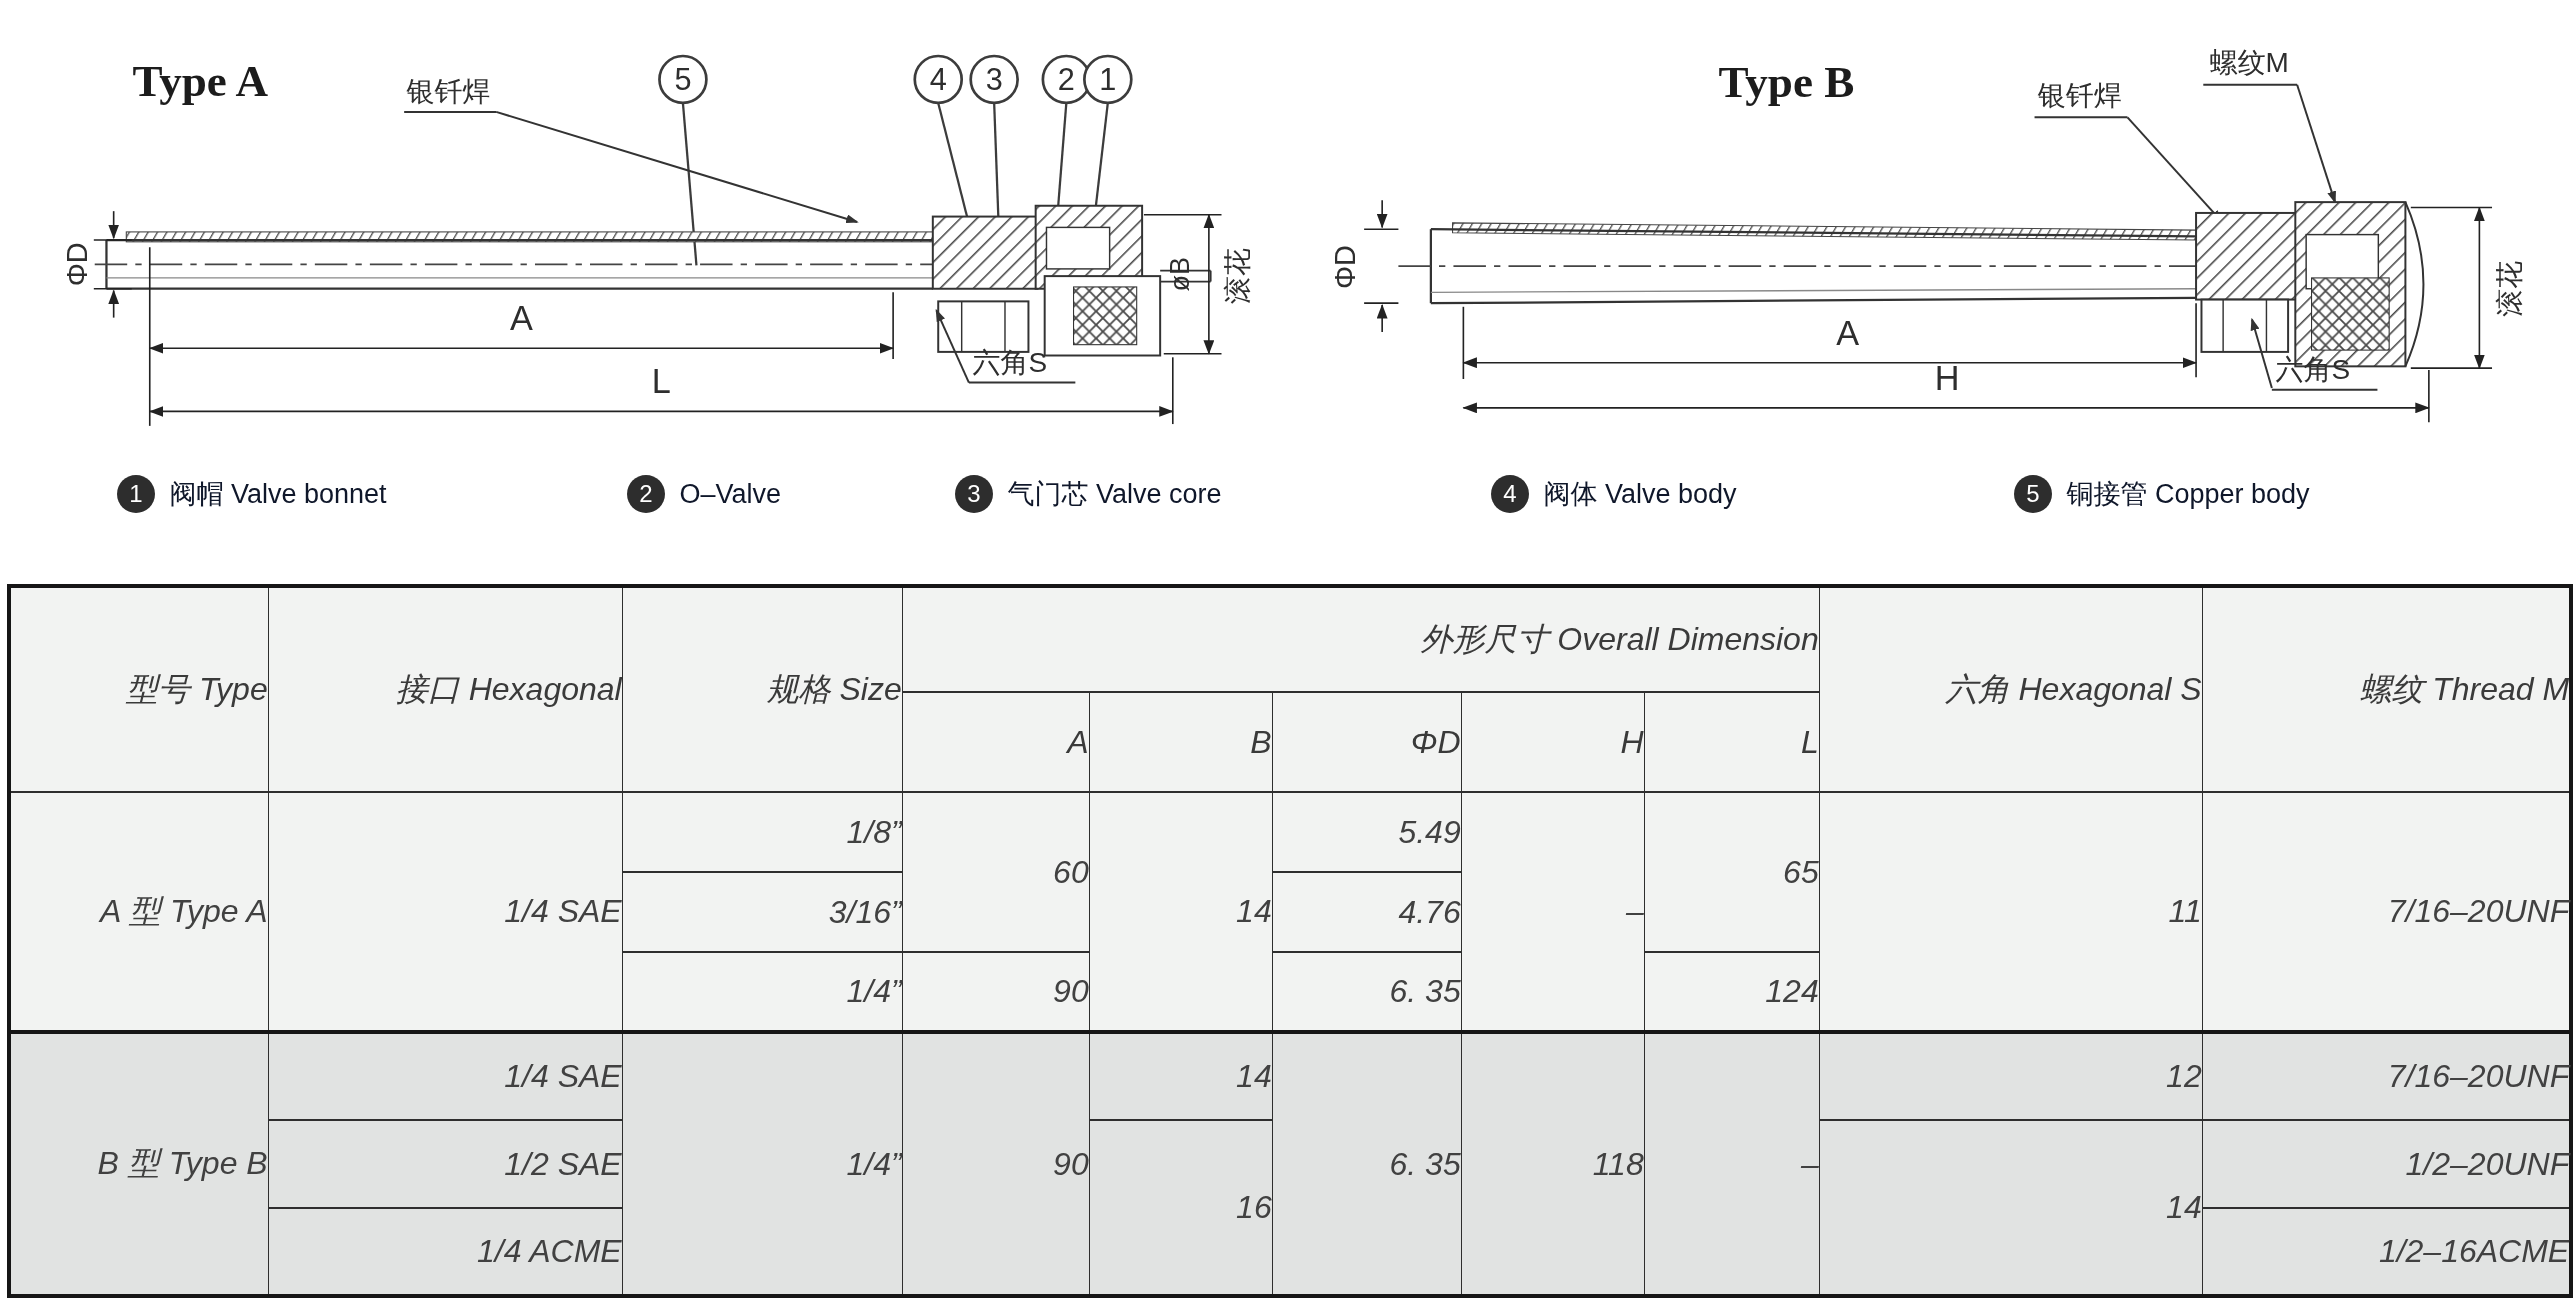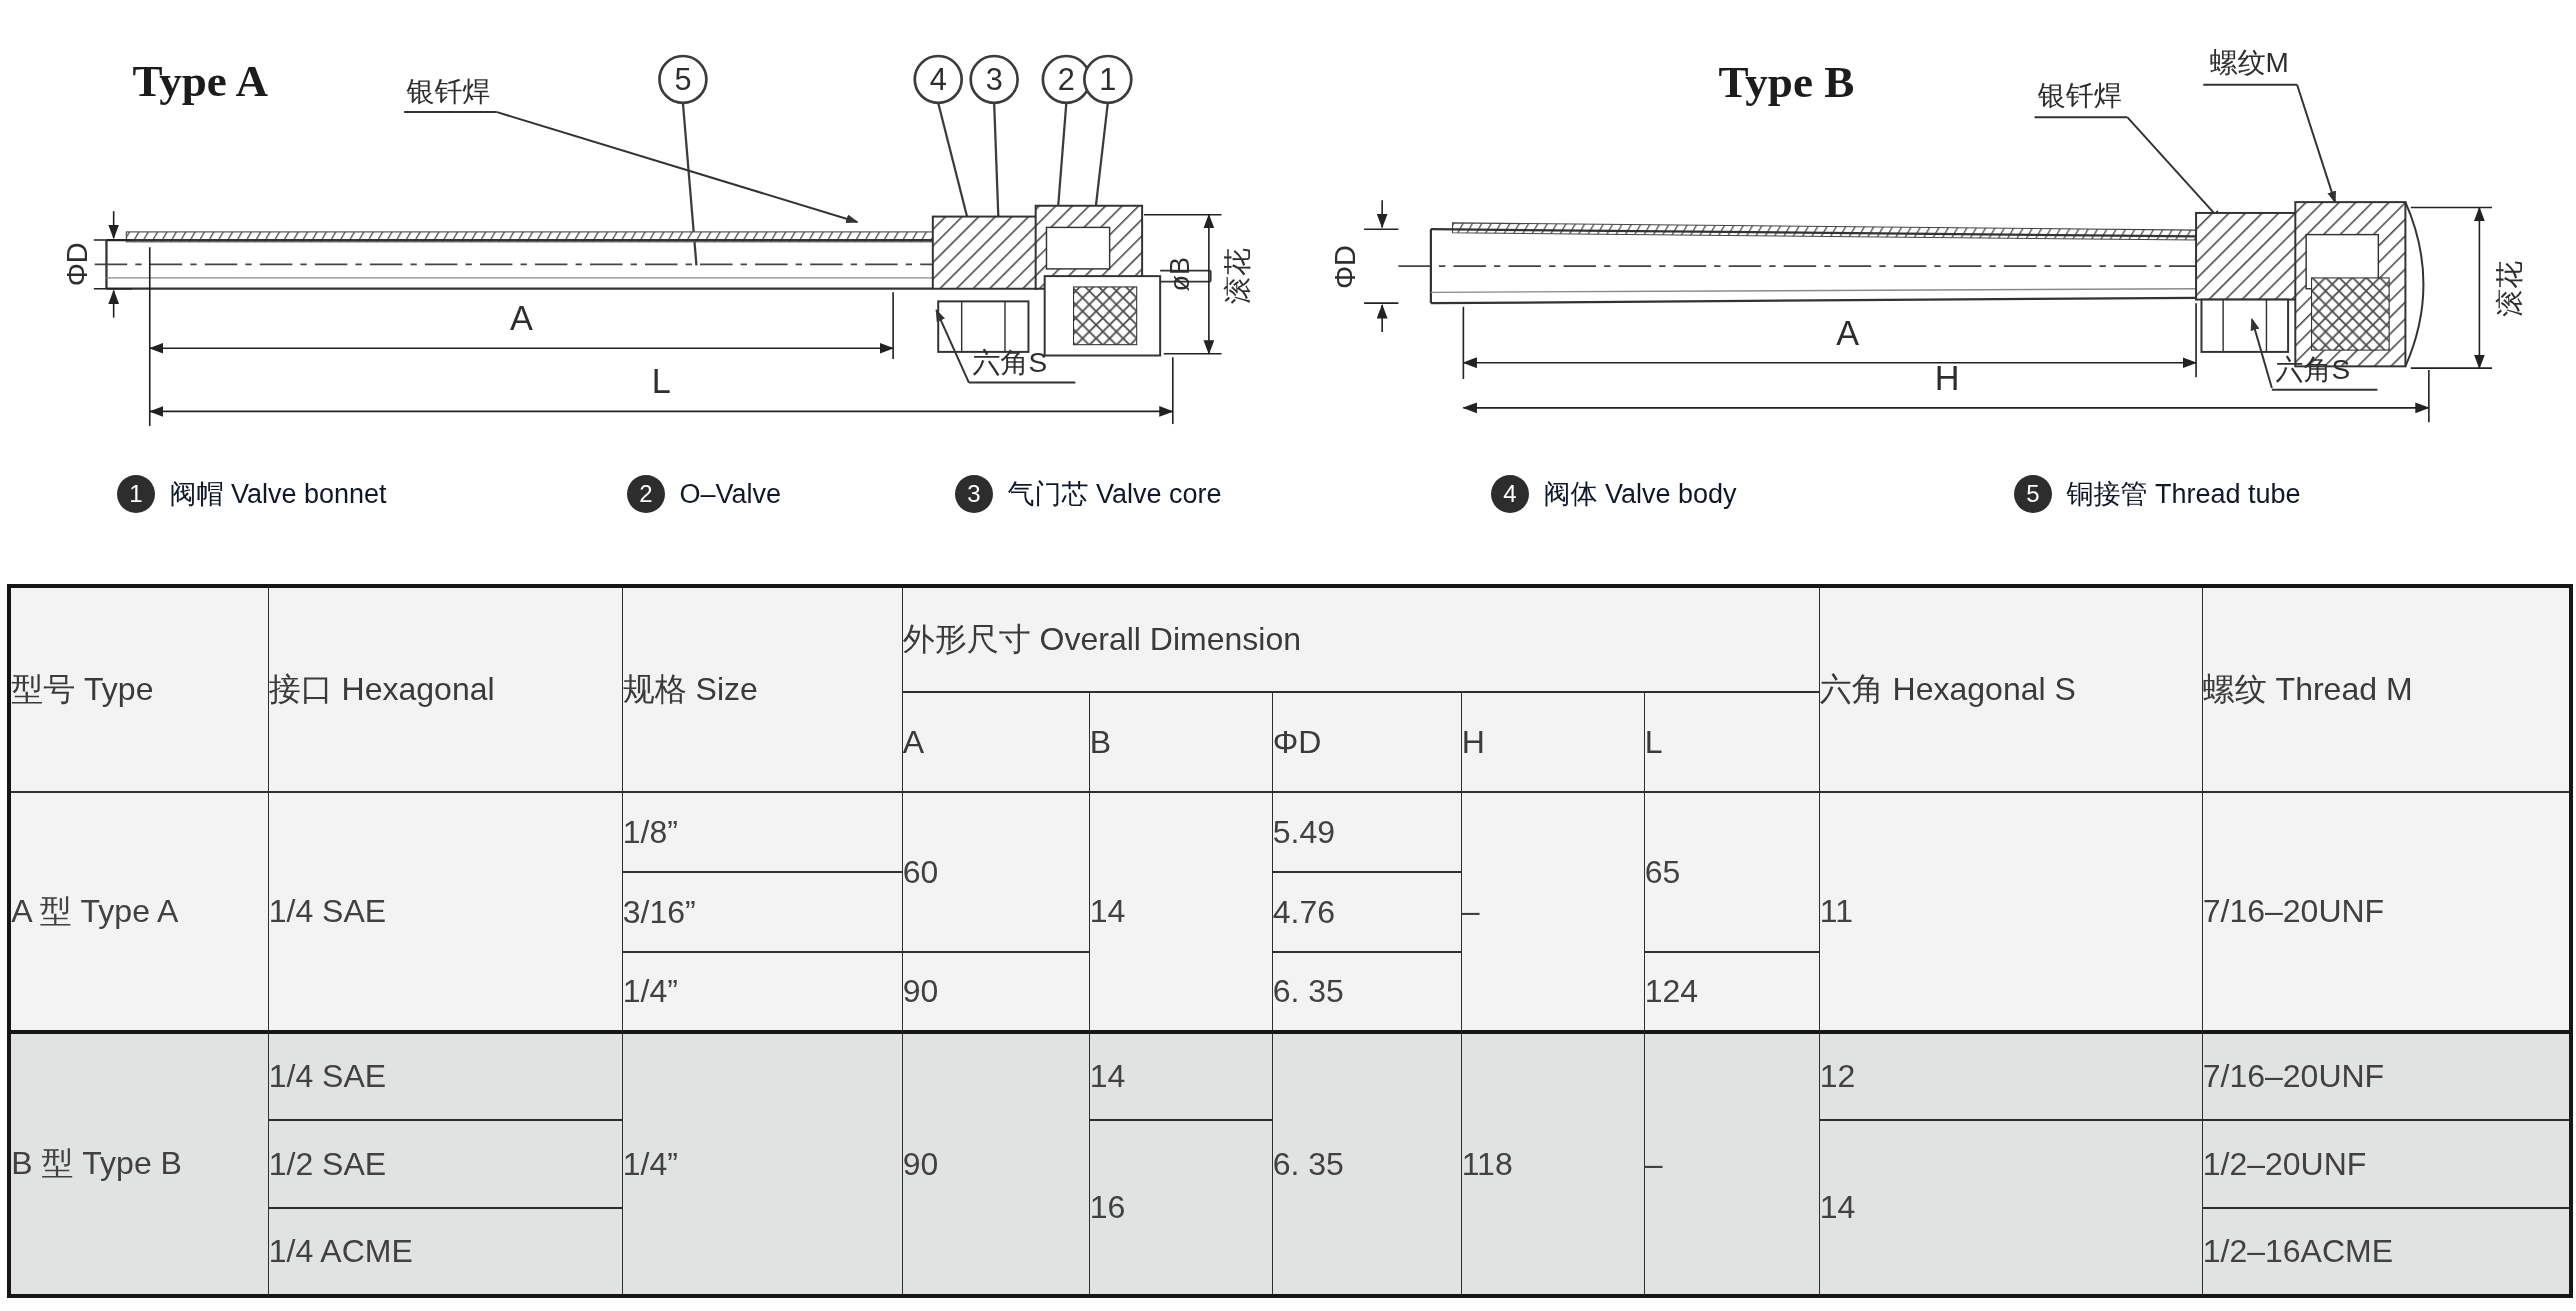--- a/index.html
+++ b/index.html
@@ -19,22 +19,22 @@
   }
   .legend-label{font-size:27px;color:#0f172a;white-space:nowrap;}
   table.spec{
     position:absolute;left:7.2px;top:584px;width:2562px;
     border-collapse:collapse;table-layout:fixed;
     border:4.5px solid #161616;
   }
   table.spec td{
     border-left:1.8px solid #2e2e2e;border-right:1.8px solid #2e2e2e;
     border-top:2.7px solid #2e2e2e;border-bottom:2.7px solid #2e2e2e;
-    text-align:left;vertical-align:middle;padding:0;
-    font-size:32px;color:#414141;background:#f2f3f2;white-space:nowrap;
+    text-align:right;vertical-align:middle;padding:0;
+    font-size:32px;color:#414141;background:#f2f3f2;white-space:nowrap;font-style:italic;
   }
   table.spec td.hdr{font-size:32px;color:#3a3a3a;}
   table.spec tr.secB td{background:#e1e3e2;}
   table.spec tr.divider td{border-top:4.5px solid #161616;}
   tr.hrow1{height:106px;}
   tr.hrow2{height:100px;}
   tr.arow{height:80px;}
   tr.brow{height:88px;}
 </style>
 </head>
@@ -241,21 +241,21 @@
 <div class="legend-item" style="left:955px">
   <span class="legend-num">3</span>
   <span class="legend-label">气门芯 Valve core</span>
 </div>
 <div class="legend-item" style="left:1491px">
   <span class="legend-num">4</span>
   <span class="legend-label">阀体 Valve body</span>
 </div>
 <div class="legend-item" style="left:2014px">
   <span class="legend-num">5</span>
-  <span class="legend-label">铜接管 Thread tube</span>
+  <span class="legend-label">铜接管 Copper body</span>
 </div>
 
 <table class="spec">
   <colgroup>
     <col style="width:259px">
       <col style="width:354px">
       <col style="width:280px">
     <col style="width:187px">
       <col style="width:183px">
       <col style="width:189px">

